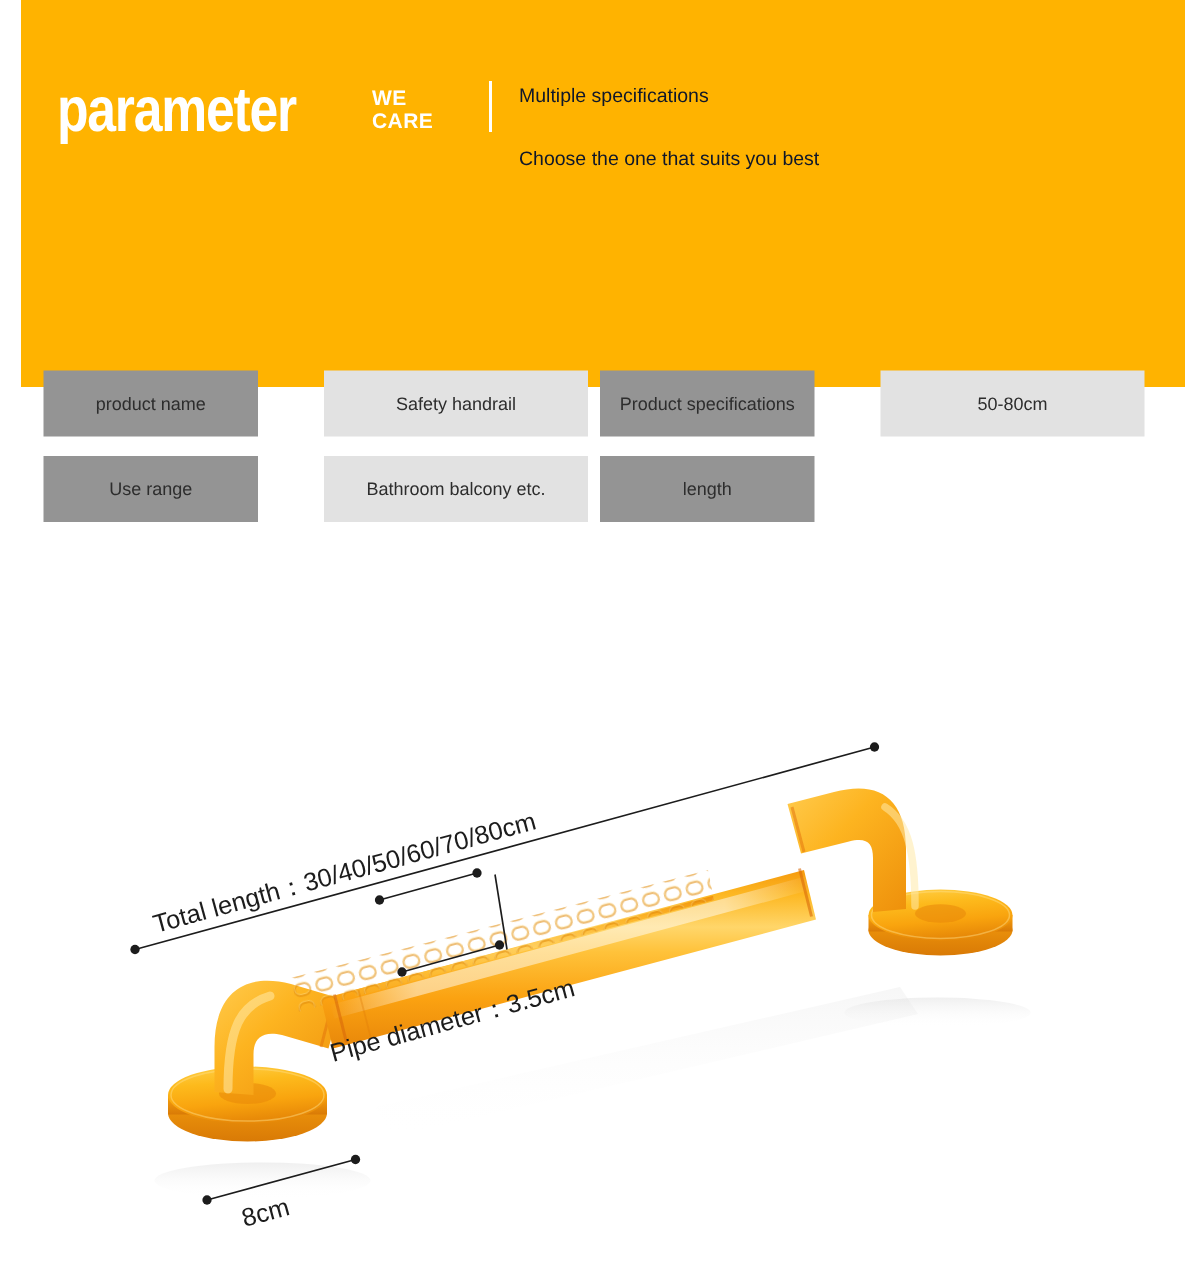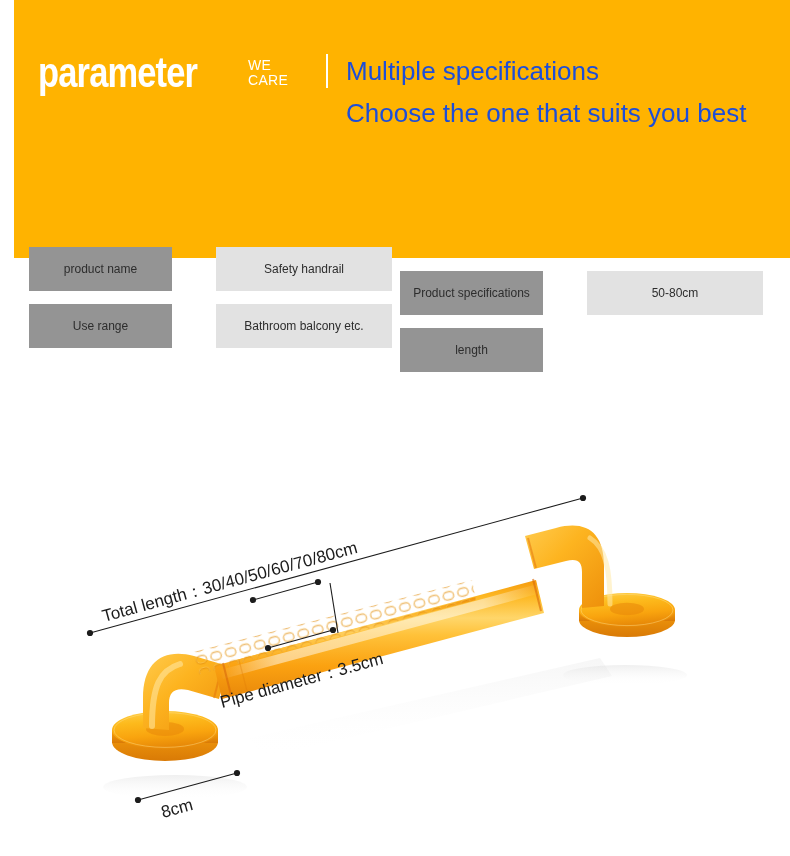--- a/index.html
+++ b/index.html
@@ -41,38 +41,38 @@
   }
   #banner-sub-wrap {
     position: absolute;
     left: 234px;
     top: 58px;
     line-height: 1.05;
   }
   .banner-kicker {
     display: block;
     font-size: 14px;
-    font-weight: 400;
+    font-weight: 700;
     color: #ffffff;
     letter-spacing: 0.3px;
     white-space: nowrap;
   }
   #banner-divider {
     position: absolute;
     left: 312px;
     top: 54px;
     width: 2px;
     height: 34px;
     background: #ffffff;
   }
   .banner-line {
     position: absolute;
     left: 332px;
-    font-size: 26px;
-    color: #1d4ed8;
+    font-size: 13px;
+    color: #0f172a;
     font-weight: 400;
     white-space: nowrap;
   }
   #banner-line-1 { top: 56px; }
   #banner-line-2 { top: 98px; }
 
   
   #spec-table {
     position: absolute;
     left: 29px;
@@ -84,21 +84,21 @@
     height: 44px;
     margin-bottom: 13px;
   }
   .spec-pair {
     display: flex;
     height: 100%;
     gap: 44px;
   }
   .spec-pair.left  { width: 363px; }
   .spec-pair.gap   { width: 8px; }
-  .spec-pair.right { width: 363px; margin-top: 24px; }
+  .spec-pair.right { width: 363px; }
 
   .spec-label {
     width: 143px;
     background: #949494;
     color: #2d2d2d;
     font-size: 12px;
     display: flex;
     align-items: center;
     justify-content: center;
     text-align: center;

